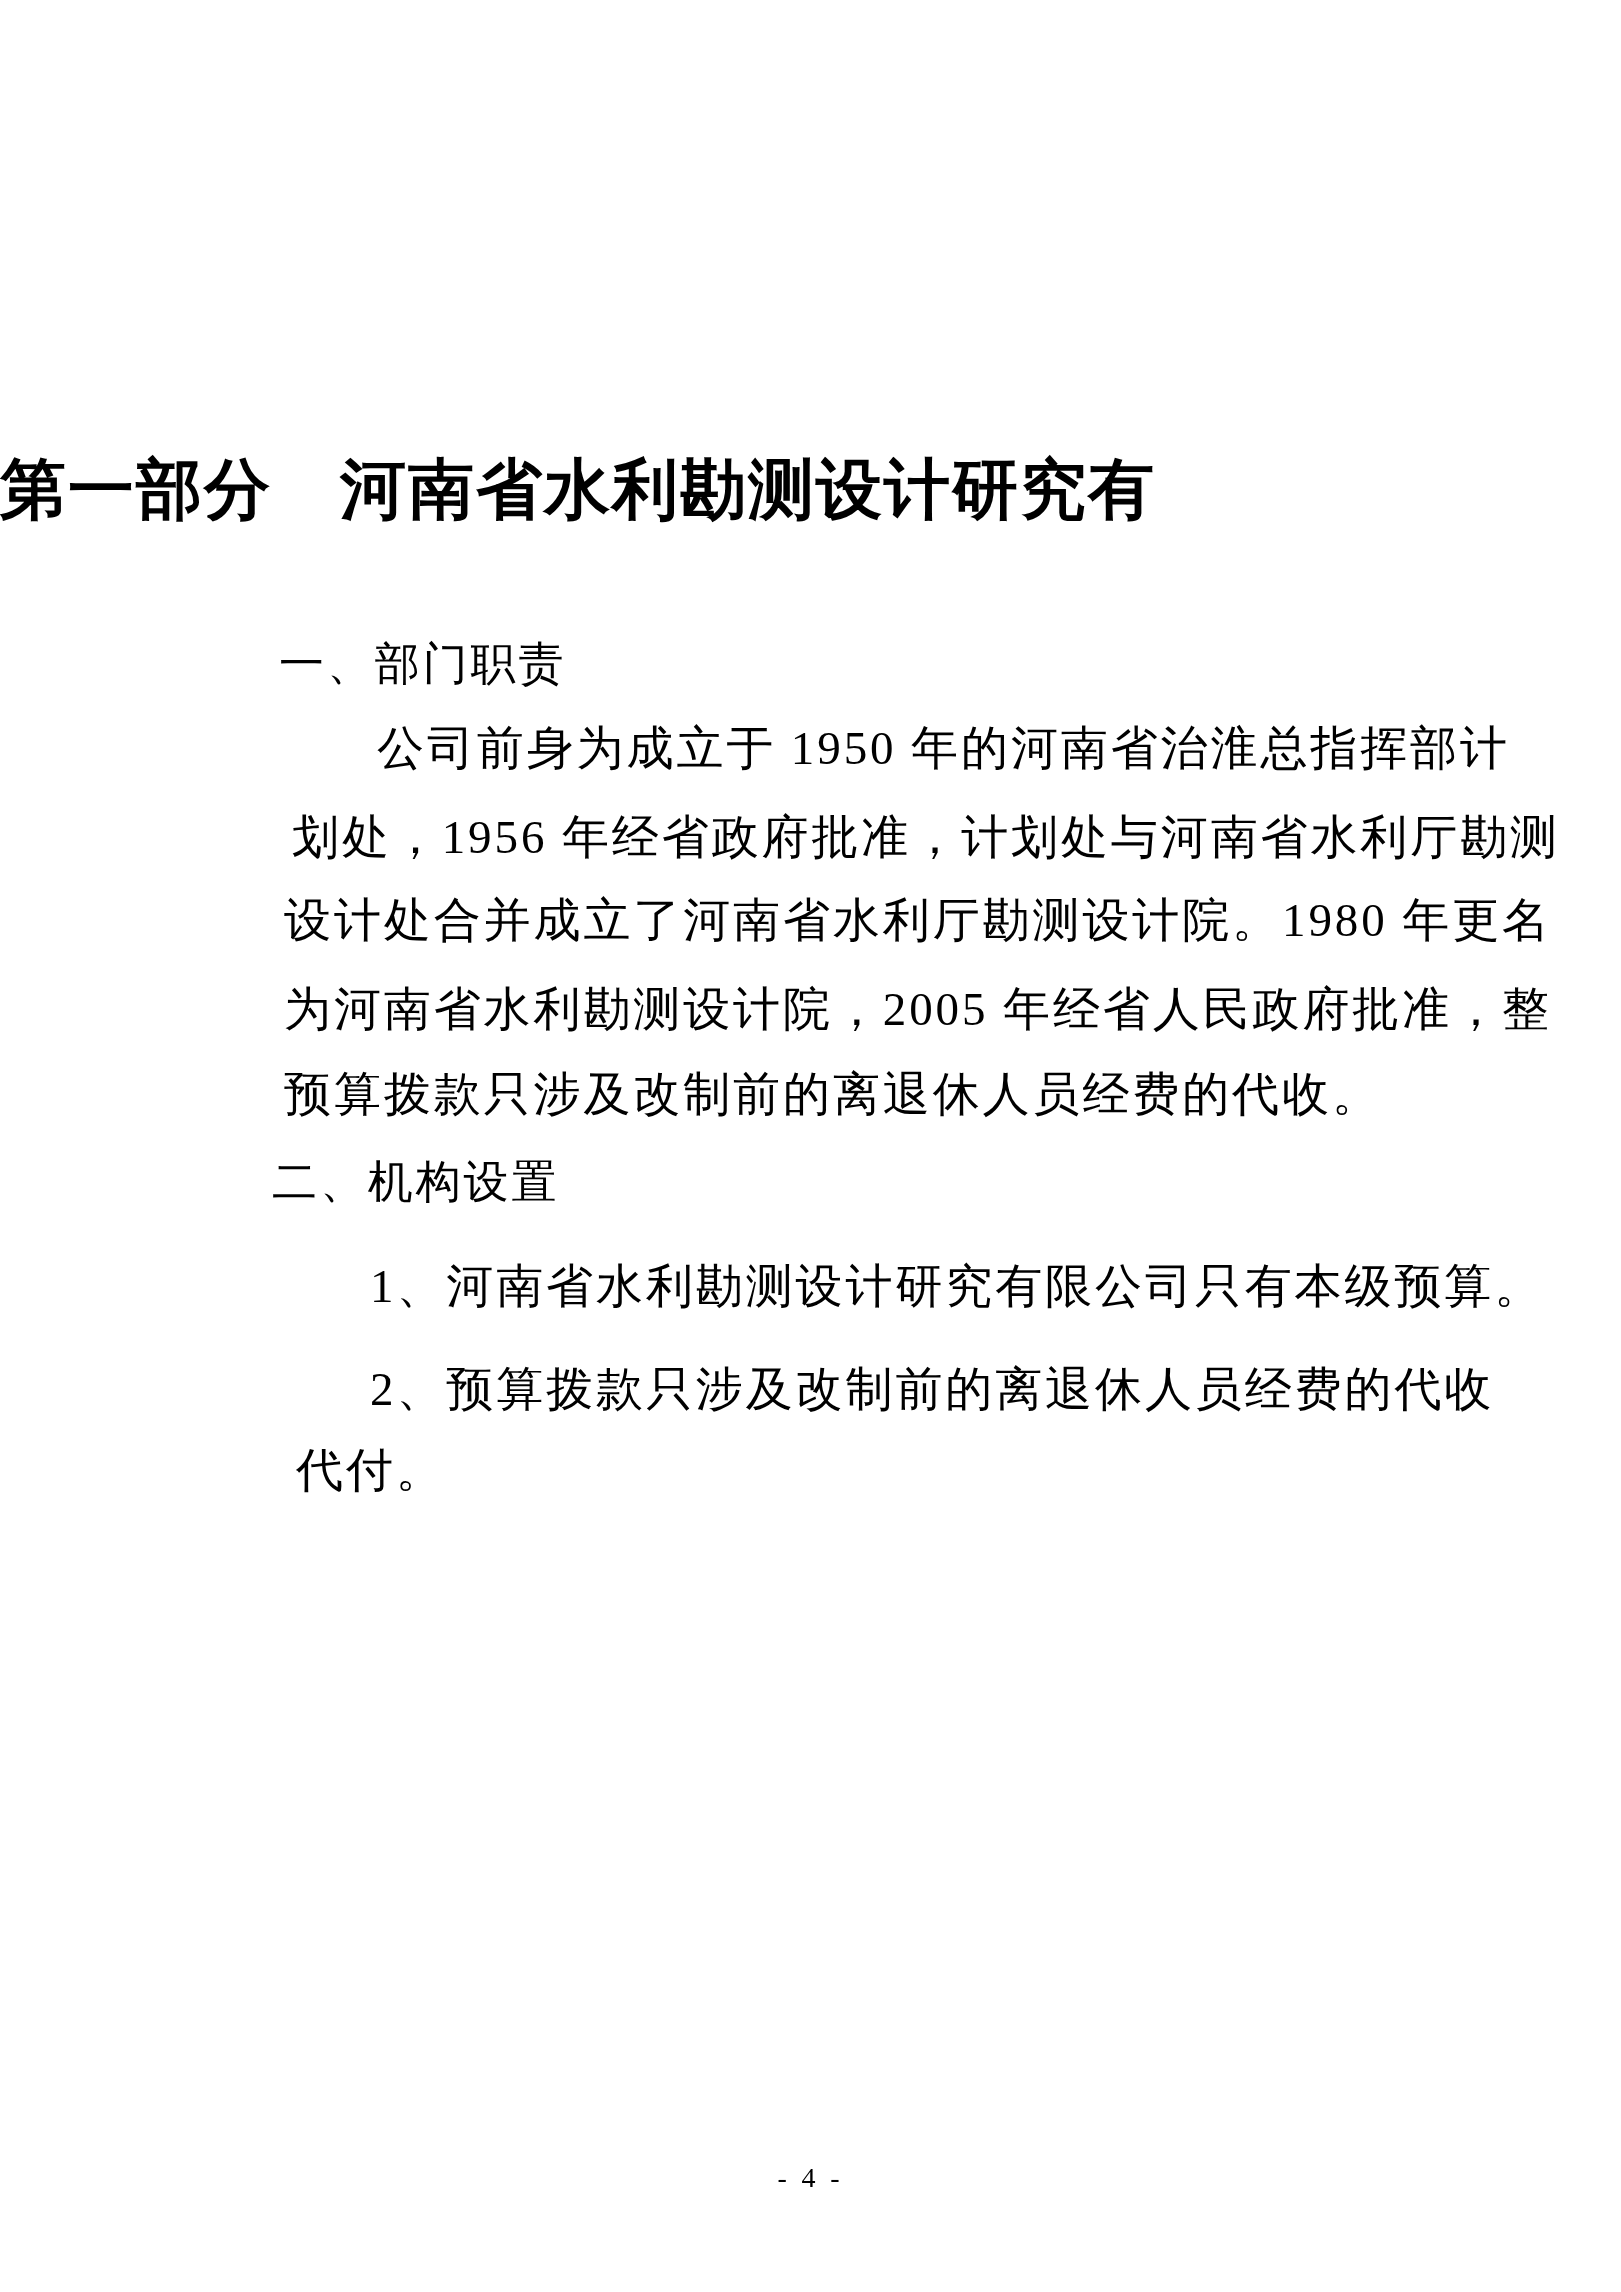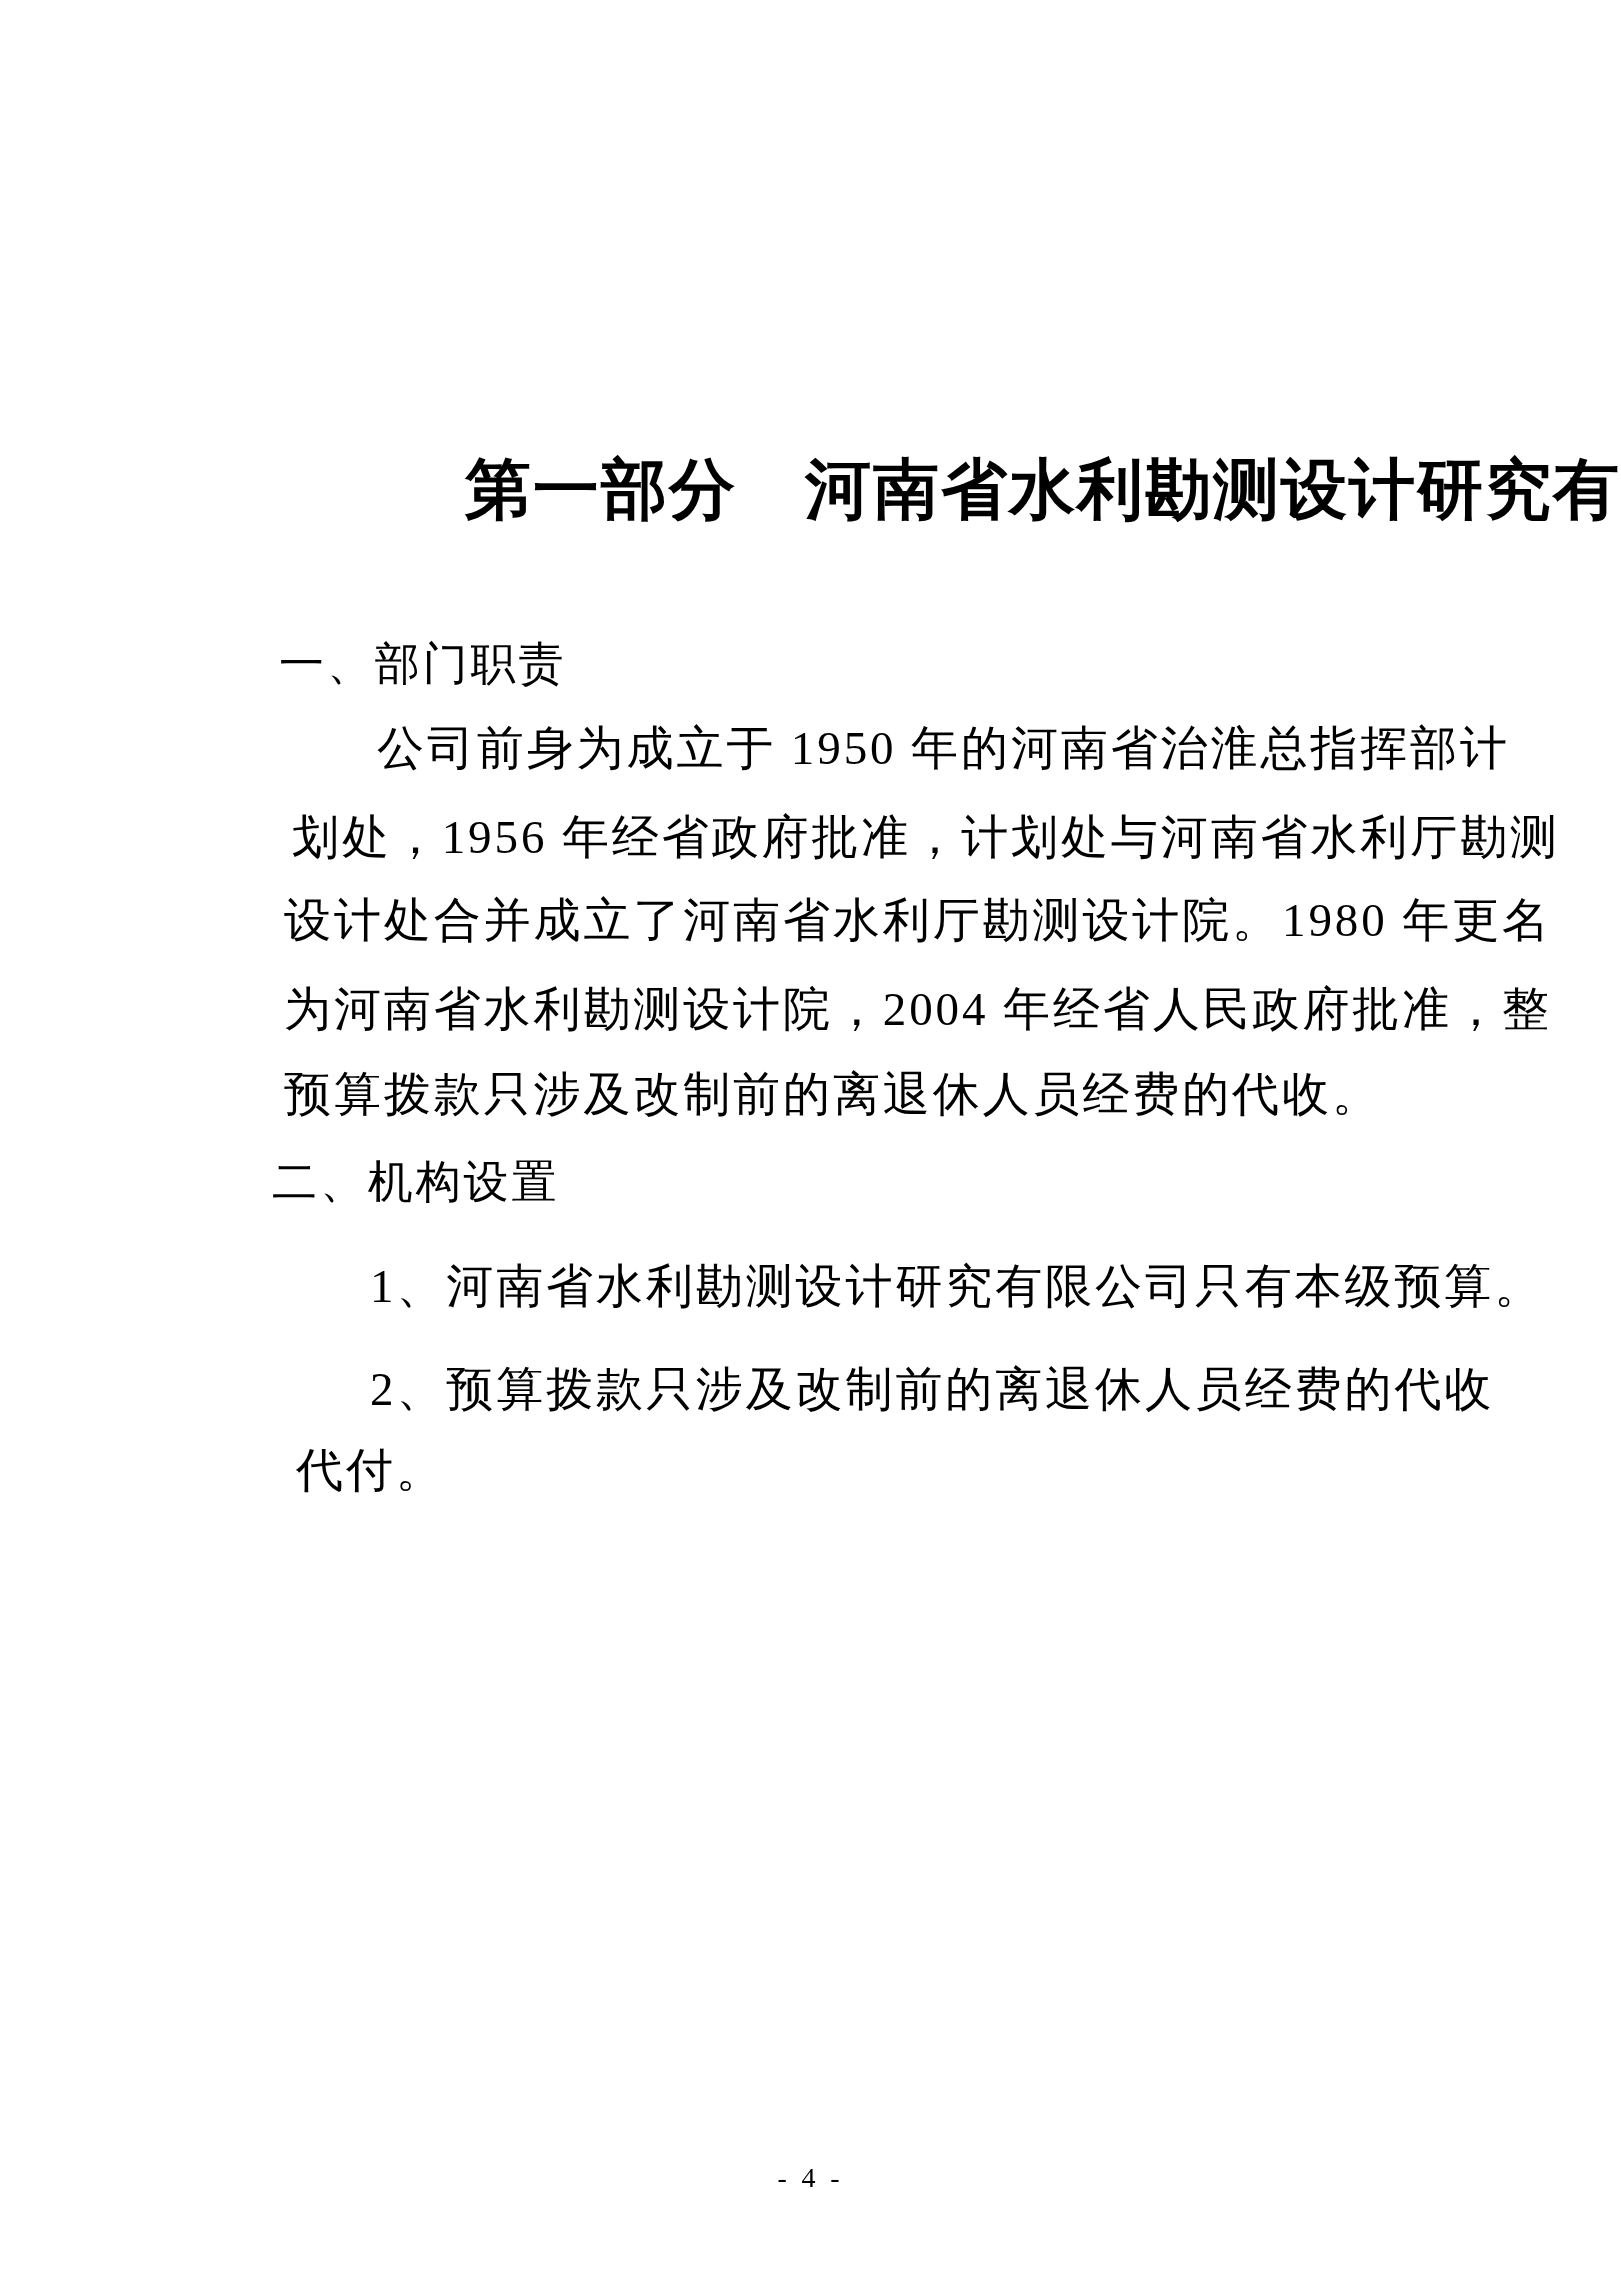--- a/index.html
+++ b/index.html
@@ -15,21 +15,21 @@
     background: #ffffff;
     color: #000000;
     font-family: "Liberation Serif", serif;
     overflow: hidden;
   }
   .doc-title {
     position: absolute;
     top: 439px;
     left: 0;
     width: 100%;
-    text-align: right;
+    text-align: left;
     font-family: Liberation Serif, serif;
     font-weight: bold;
     font-size: 66px;
     line-height: 101px;
     letter-spacing: 2px;
     white-space: nowrap;
   }
   .line {
     position: absolute;
     font-size: 47px;
@@ -60,21 +60,21 @@
   </div>
 
   <div class="line heading" style="left:272px; top:639px;margin-left:7px;">一、部门职责</div>
 
   <div class="line" style="left:377px; top:721px;">公司前身为成立于 1950 年的河南省治淮总指挥部计</div>
 
   <div class="line" style="left:292px; top:810px;">划处，1956 年经省政府批准，计划处与河南省水利厅勘测</div>
 
   <div class="line" style="left:284px; top:893px;">设计处合并成立了河南省水利厅勘测设计院。1980 年更名</div>
 
-  <div class="line" style="left:284px; top:982px;">为河南省水利勘测设计院，2004 年经省人民政府批准，整</div>
+  <div class="line" style="left:284px; top:982px;">为河南省水利勘测设计院，2005 年经省人民政府批准，整</div>
 
   <div class="line" style="left:284px; top:1067px;">预算拨款只涉及改制前的离退休人员经费的代收。</div>
 
   <div class="line heading" style="left:272px; top:1157px;">二、机构设置</div>
 
   <div class="line" style="left:370px; top:1259px;">1、河南省水利勘测设计研究有限公司只有本级预算。</div>
 
   <div class="line" style="left:370px; top:1350px;margin-top:12px;">2、预算拨款只涉及改制前的离退休人员经费的代收</div>
 
   <div class="line" style="left:296px; top:1443px;">代付。</div>

